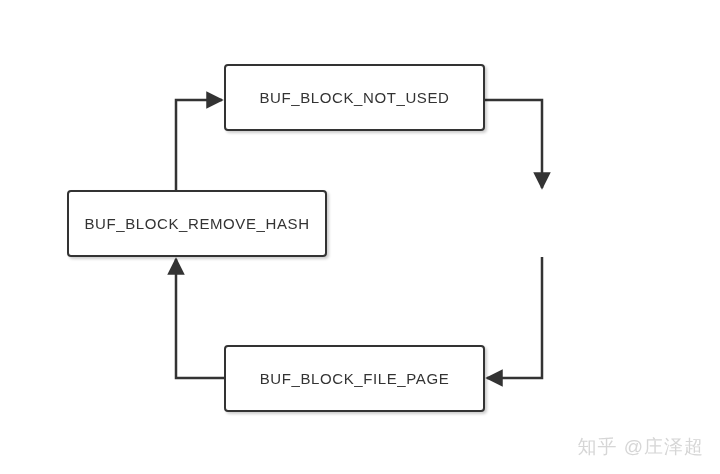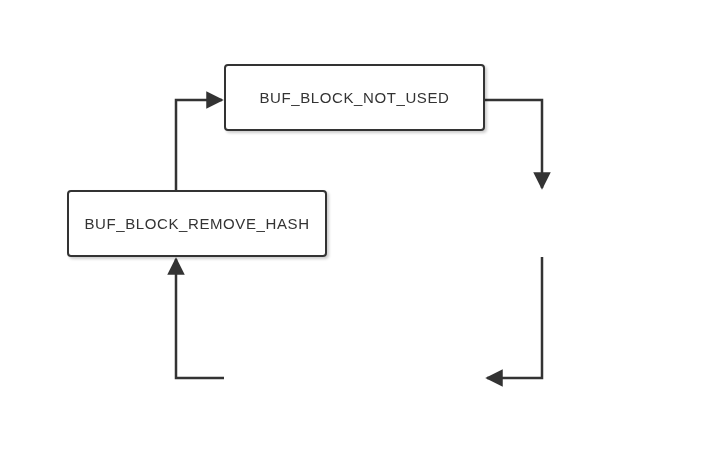--- a/index.html
+++ b/index.html
@@ -86,15 +86,19 @@
 
   <div class="node" id="node-not-used">
     <span class="node-label">BUF_BLOCK_NOT_USED</span>
   </div>
 
 
   <div class="node" id="node-remove-hash">
     <span class="node-label">BUF_BLOCK_REMOVE_HASH</span>
   </div>
 
+  <div class="node" id="node-file-page">
+    <span class="node-label">BUF_BLOCK_FILE_PAGE</span>
+  </div>
 
+  <div id="watermark">知乎 @庄泽超</div>
 
 </div>
 
 </body></html>

